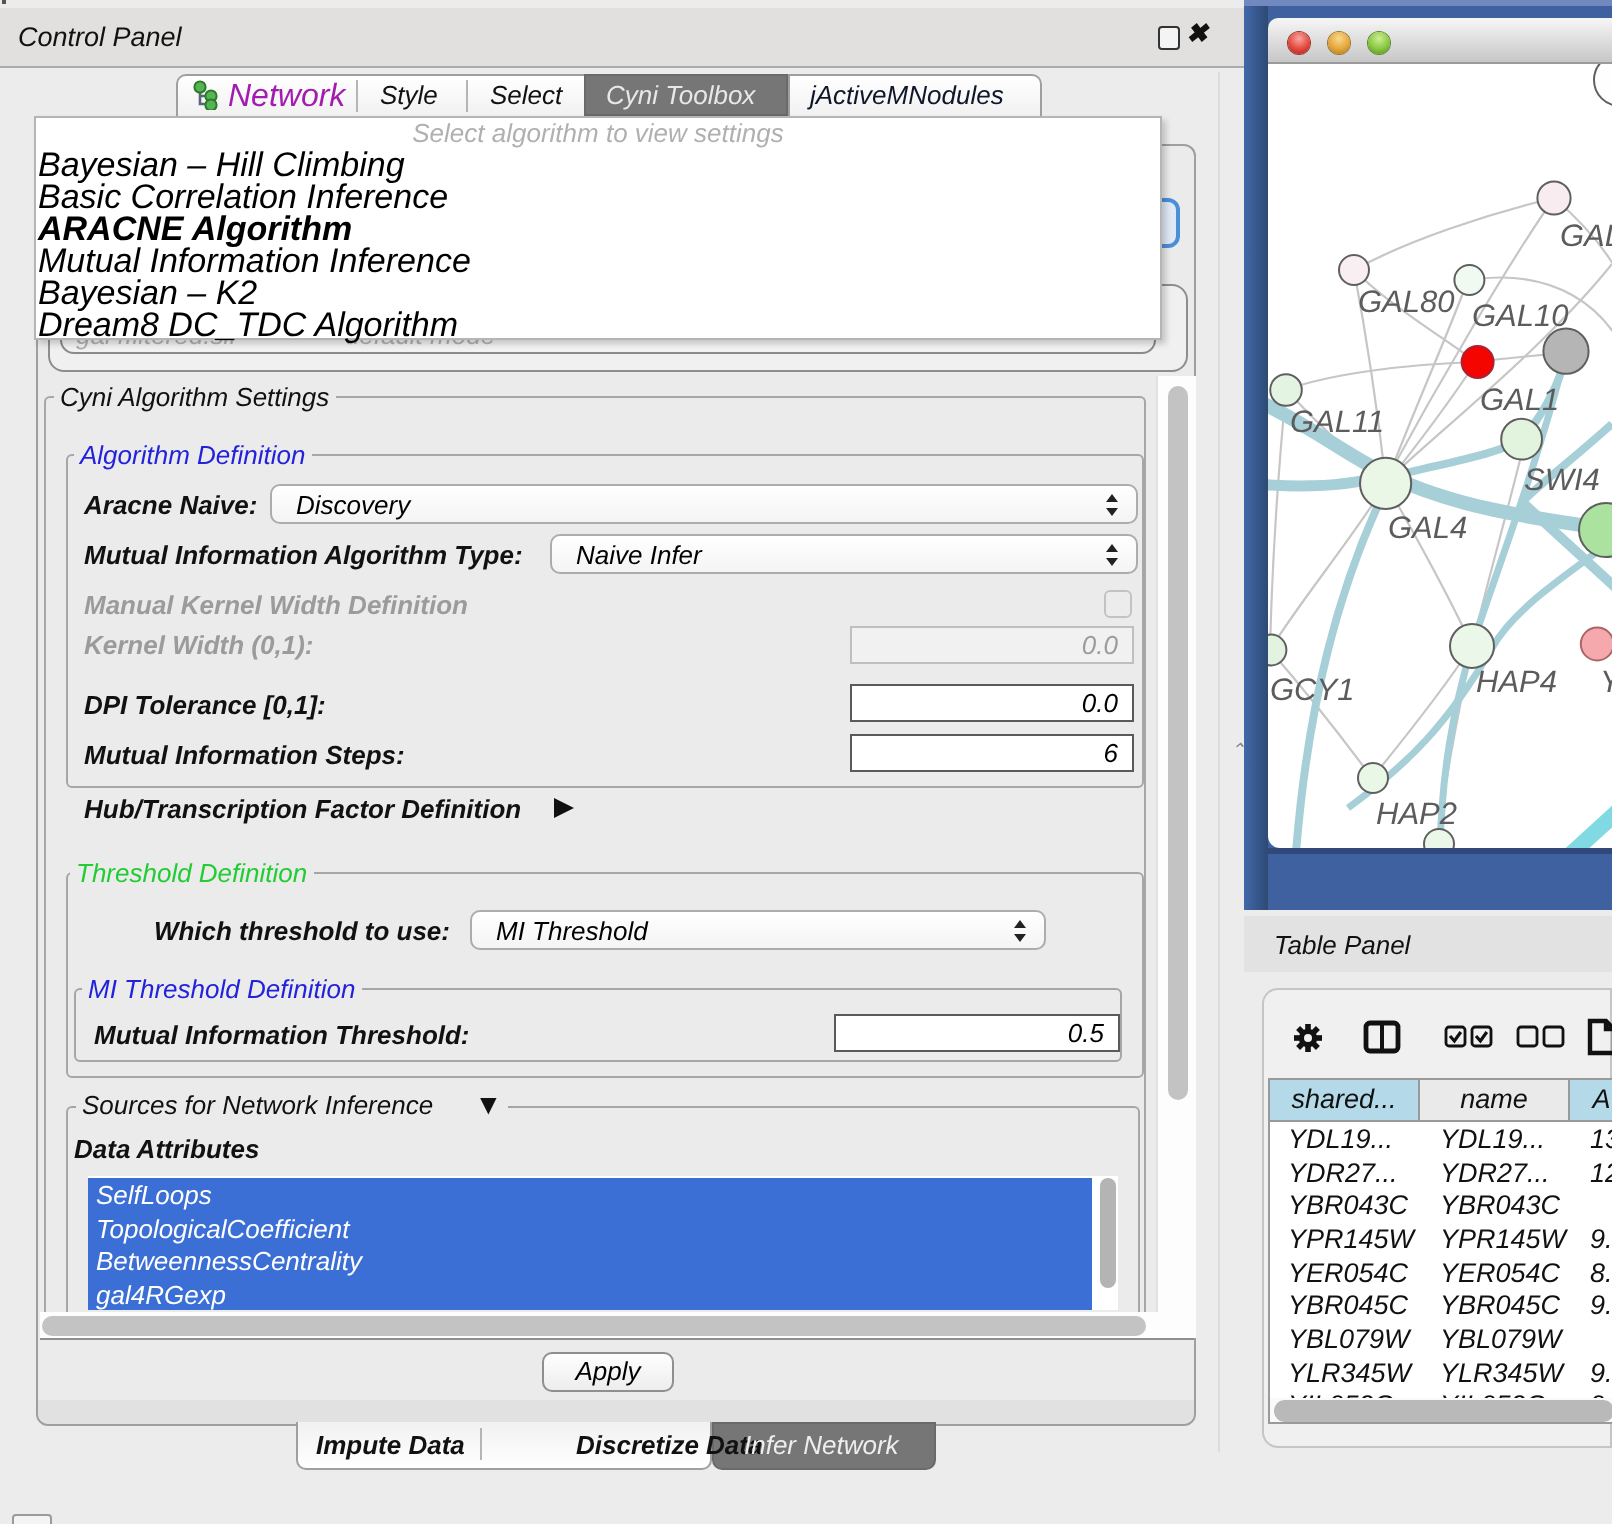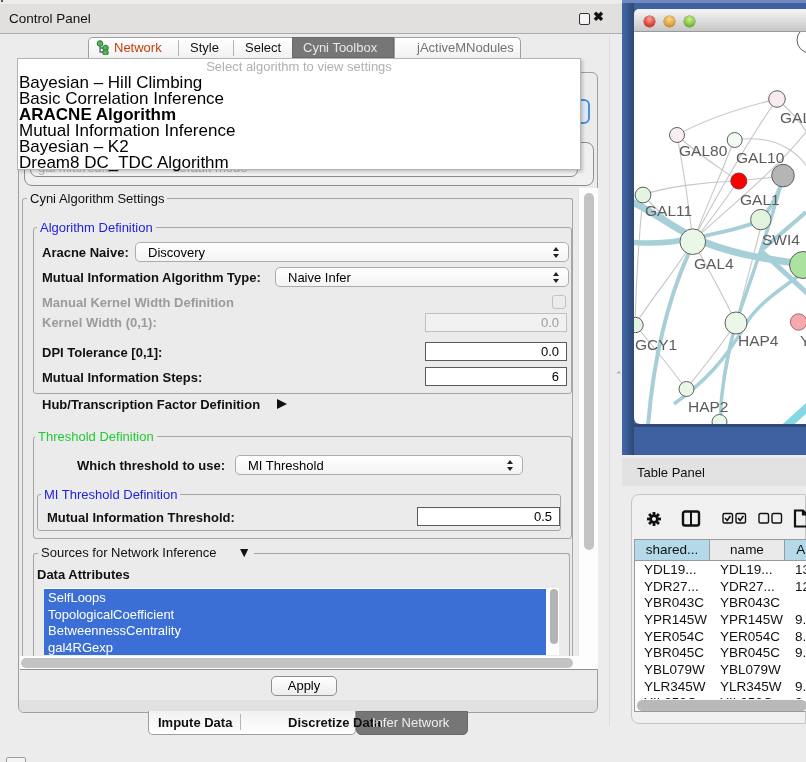--- a/index.html
+++ b/index.html
@@ -1,17 +1,17 @@
 <!DOCTYPE html>
 <html><head>
 <meta charset="utf-8">
 <style>
 html,body{margin:0;padding:0;}
 body{width:806px;height:762px;overflow:hidden;font-family:"Liberation Sans",sans-serif;background:#ececec;}
-#root{position:relative;width:806px;height:762px;overflow:hidden;}
+#root{position:relative;width:806px;height:762px;overflow:hidden;font-style:italic;}
 .abs{position:absolute;}
 .b{font-weight:bold;}
 .lbl{font-size:13px;font-weight:bold;color:#111;}
 .dis{color:#9b9b9b;}
 .combo{position:absolute;height:20px;border:1px solid #acacac;border-radius:5px;background:linear-gradient(#ffffff,#f4f4f4);box-sizing:border-box;font-size:13px;color:#000;}
 .combo .ct{position:absolute;left:12px;top:2px;white-space:nowrap;}
 .combo .ar{position:absolute;right:8px;top:3.5px;width:7px;height:11px;}
 .combo .ar:before{content:"";position:absolute;top:0;left:0;border-left:3.5px solid transparent;border-right:3.5px solid transparent;border-bottom:4.5px solid #222;}
 .combo .ar:after{content:"";position:absolute;bottom:0;left:0;border-left:3.5px solid transparent;border-right:3.5px solid transparent;border-top:4.5px solid #222;}
 .field{position:absolute;box-sizing:border-box;border:1px solid #5a5a5a;background:#fff;font-size:13px;color:#000;text-align:right;padding-right:7px;}
@@ -37,25 +37,25 @@
   <div class="abs" style="left:204px;top:0;width:102px;height:21px;background:#767676;border:1px solid #6a6a6a;box-sizing:border-box;"></div>
   <div class="abs" style="left:306px;top:0;width:127px;height:21px;border:1px solid #9f9f9f;border-bottom:none;border-radius:0 5px 0 0;background:linear-gradient(#ffffff,#f1f1f1);box-sizing:border-box;"></div>
   <div class="abs" style="left:89.5px;top:2.5px;width:1px;height:16px;background:#b5b5b5;"></div>
   <div class="abs" style="left:144.5px;top:2.5px;width:1px;height:16px;background:#b5b5b5;"></div>
   <svg class="abs" style="left:8px;top:3px;" width="15" height="15" viewBox="0 0 15 15">
     <path d="M4 5 L4 12 L8 12 M4 8 L8 8" stroke="#5a6575" stroke-width="1.3" fill="none"></path>
     <circle cx="4" cy="3.5" r="2.8" fill="#55b555" stroke="#2c7a2c" stroke-width="1"></circle>
     <circle cx="9.5" cy="8" r="2.8" fill="#55b555" stroke="#2c7a2c" stroke-width="1"></circle>
     <circle cx="9.5" cy="12.5" r="2.8" fill="#55b555" stroke="#2c7a2c" stroke-width="1"></circle>
   </svg>
-  <div class="abs" style="left:26px;top:3px;font-size:13px;color:#c2410c;">Network</div>
+  <div class="abs" style="left:26px;top:3px;font-size:16px;color:#a21caf;">Network</div>
   <div class="abs" style="left:102px;top:3px;font-size:13px;color:#111;">Style</div>
   <div class="abs" style="left:157px;top:3px;font-size:13px;color:#111;">Select</div>
   <div class="abs" style="left:215px;top:3px;font-size:13px;color:#e8e8e8;">Cyni Toolbox</div>
-  <div class="abs" style="left:329px;top:3px;font-size:13px;color:#737373;">jActiveMNodules</div>
+  <div class="abs" style="left:317px;top:3px;font-size:13px;color:#0f172a;">jActiveMNodules</div>
 </div>
 
 <div class="abs" style="left:560px;top:99px;width:30px;height:25px;border:2.5px solid #4a90d9;border-radius:6px;background:#dfe9f5;box-sizing:border-box;"></div>
 <div class="abs" style="left:24px;top:142px;width:570px;height:44px;border:1px solid #8d8d8d;border-radius:8px;background:#f0f0f0;box-sizing:border-box;"></div>
 <div class="abs" style="left:30px;top:149px;width:548px;height:28px;border:1.5px solid #8a8a8a;border-radius:7px;background:#f2f2f2;box-sizing:border-box;"></div>
 <div class="abs" style="left:38px;top:160px;font-size:13px;color:#b0b0b0;white-space:nowrap;">gal4filtered.sif &nbsp;&nbsp;&nbsp;&nbsp;&nbsp;&nbsp;&nbsp;&nbsp;&nbsp;&nbsp;&nbsp;&nbsp;&nbsp; default mode</div>
 
 <div class="abs" style="left:17px;top:58px;width:564px;height:112px;background:#fff;border:1px solid #b5b5b5;box-shadow:2px 2px 3px rgba(0,0,0,0.18);box-sizing:border-box;"></div>
 <div class="abs" style="left:17px;top:59px;width:564px;text-align:center;font-size:13px;color:#b0b0b0;">Select algorithm to view settings</div>
 <div class="abs" style="left:19px;top:75px;font-size:17px;color:#000;line-height:16px;">

